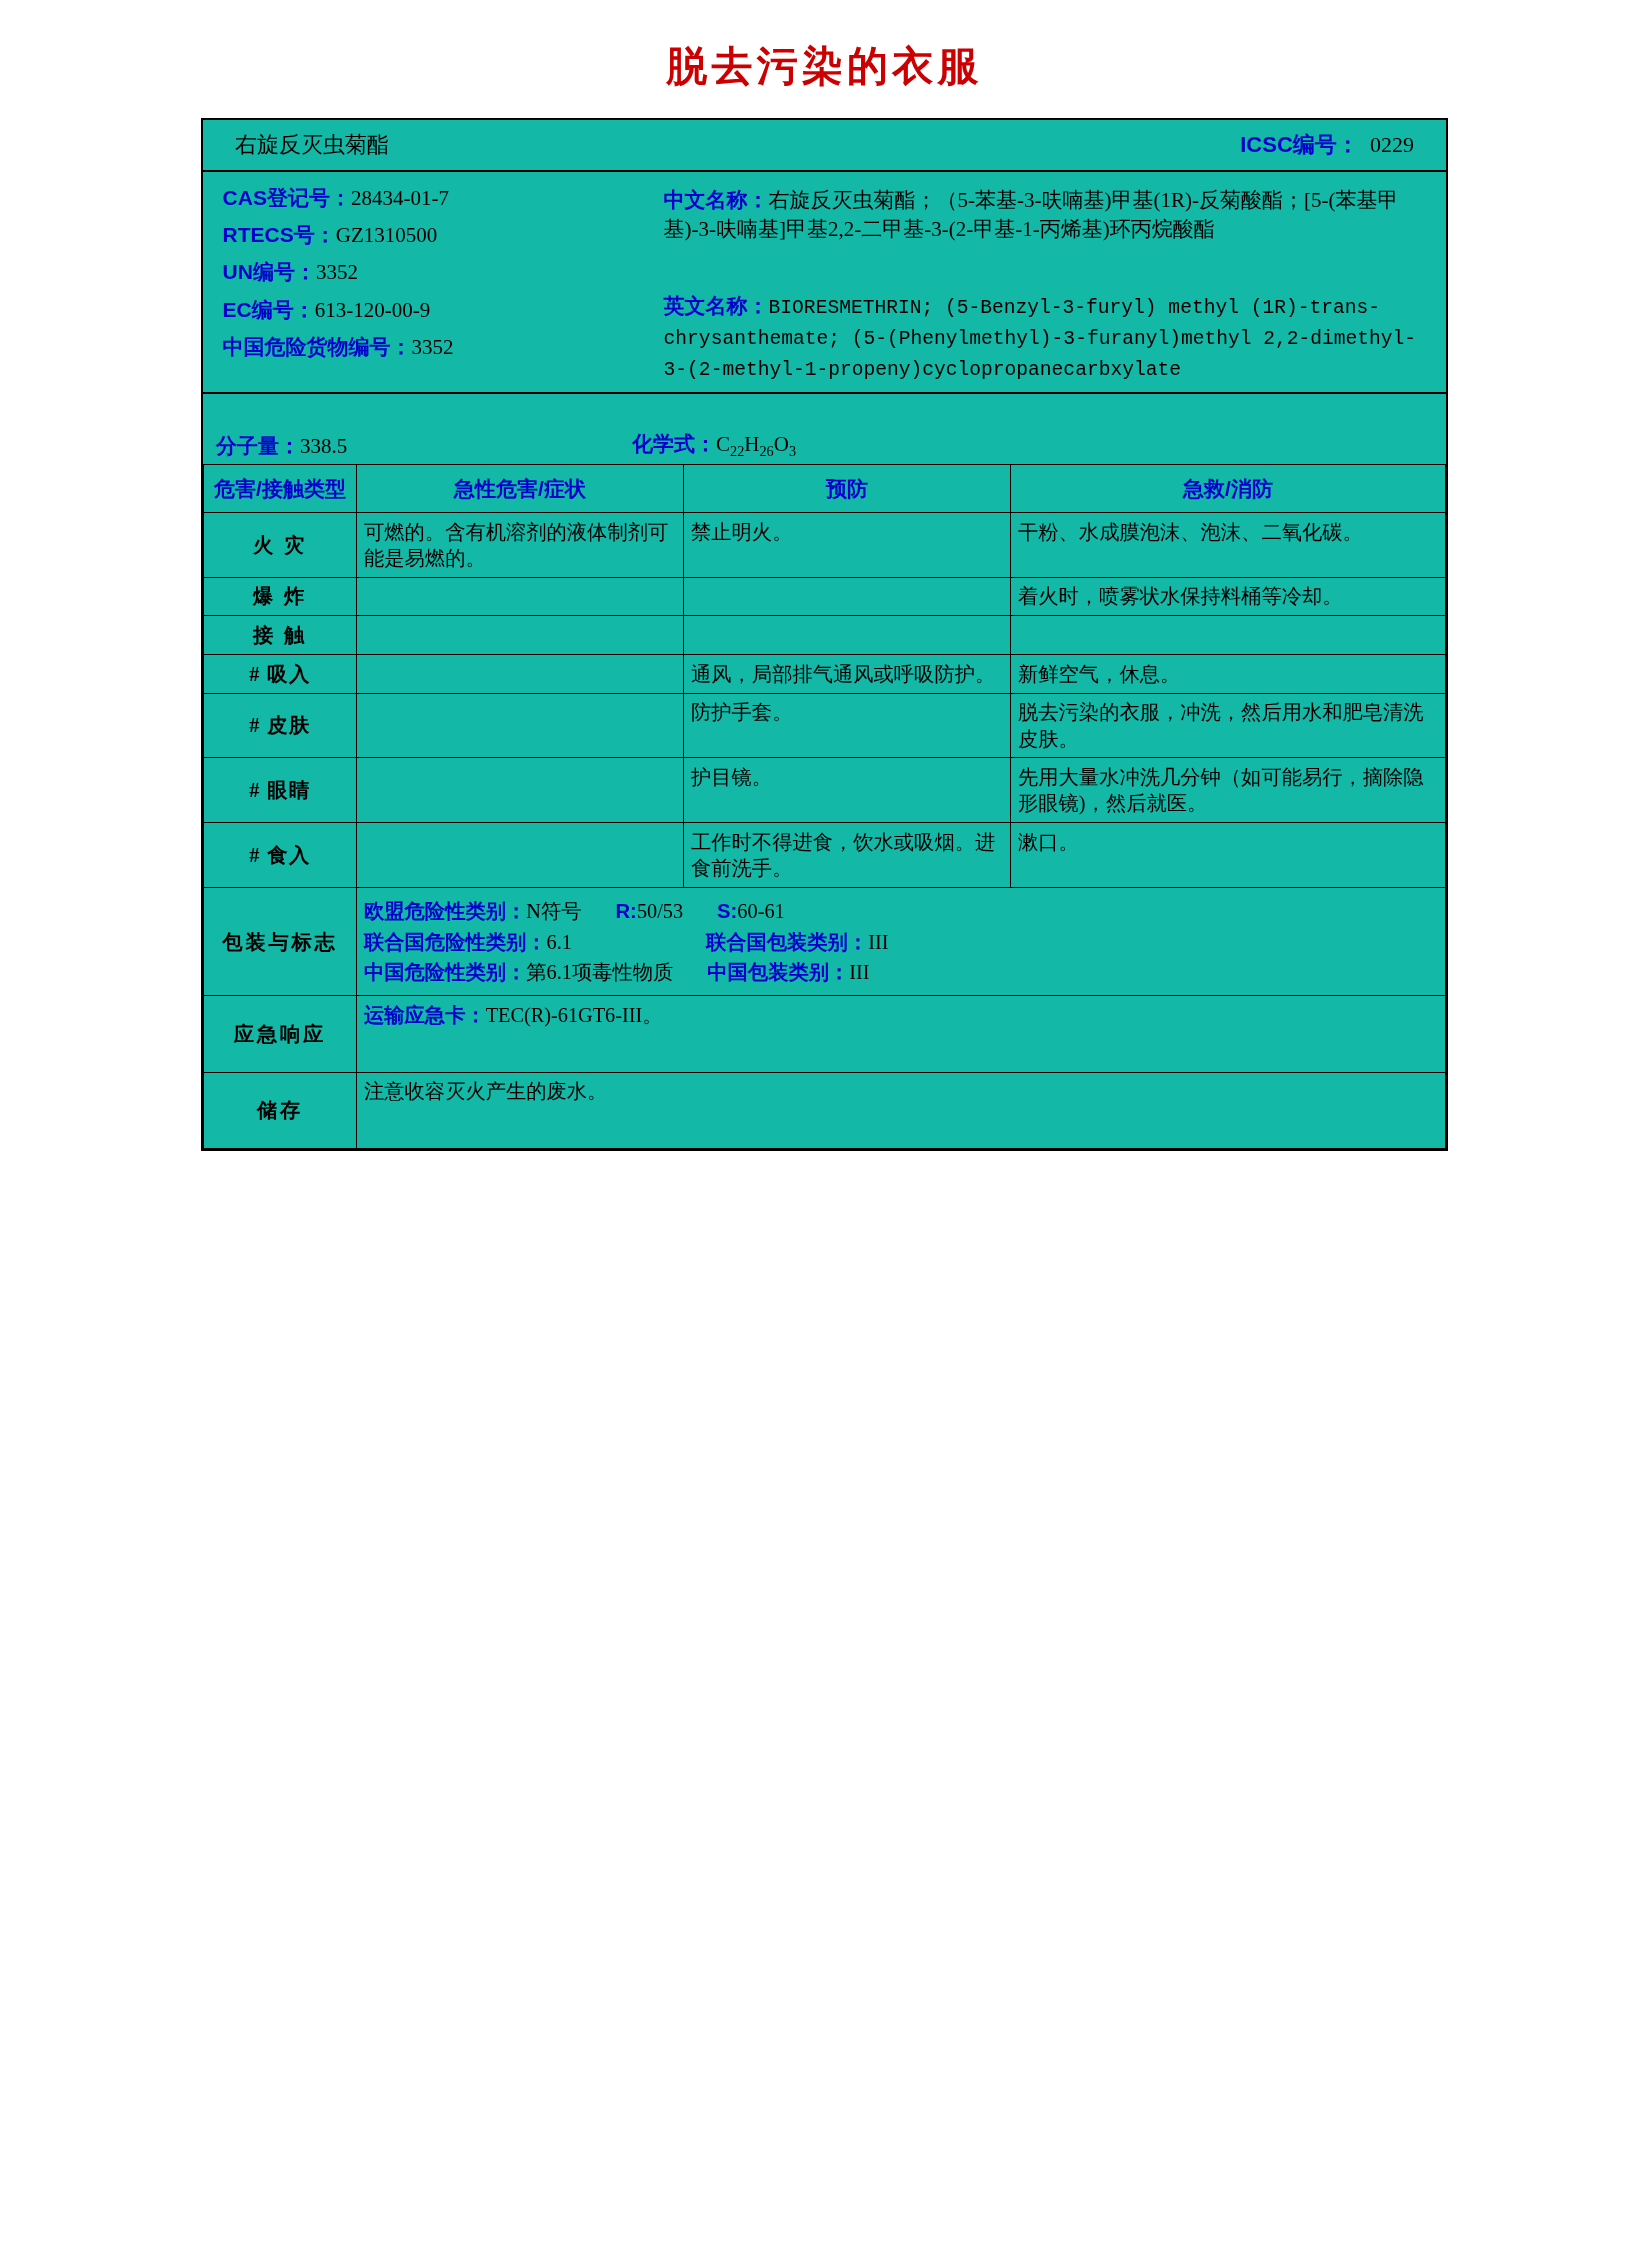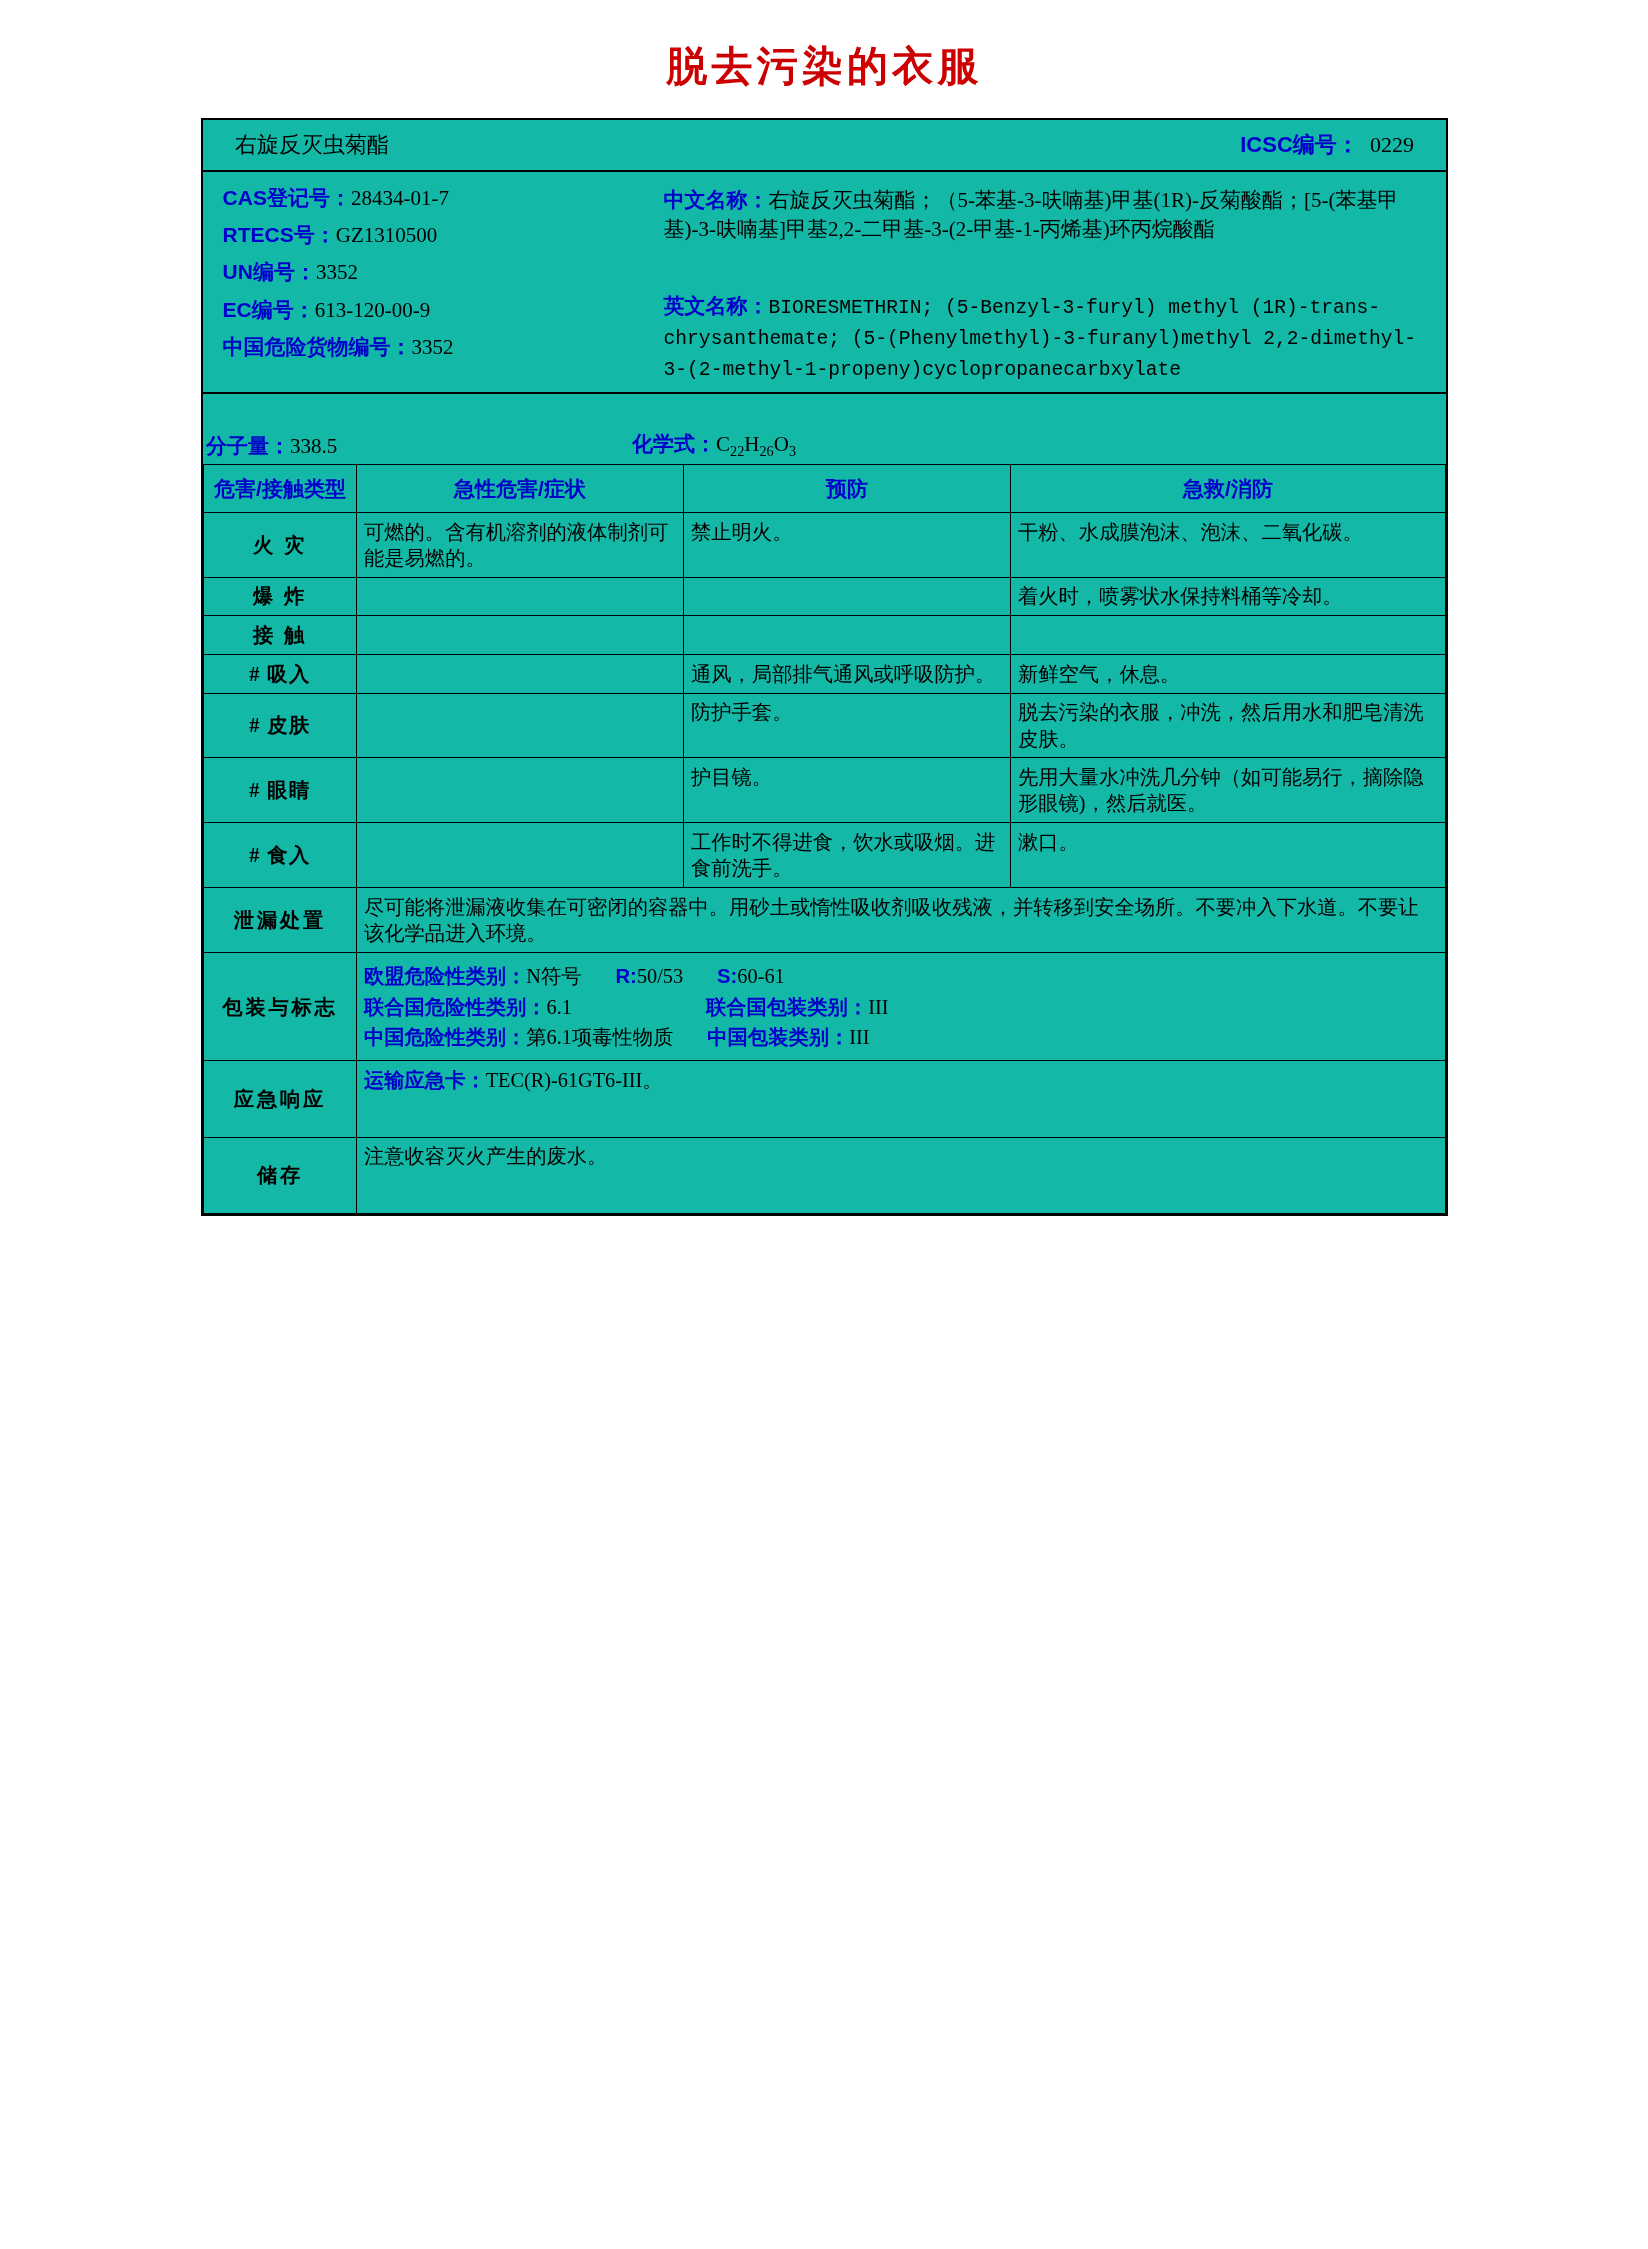--- a/index.html
+++ b/index.html
@@ -117,21 +117,21 @@
     font-size: 19.6px;
   }
   .mw-row {
     display: flex;
     align-items: flex-end;
     margin-top: 36px;
     margin-bottom: 4.2px;
   }
   .mw-left {
     width: 429px;
-    padding-left: 3px;
+    padding-left: 13px;
     box-sizing: border-box;
   }
   .formula .val {
     font-family: "Liberation Serif", serif;
   }
   sub {
     font-size: 0.68em;
     vertical-align: sub;
   }
 
@@ -299,24 +299,20 @@
         <td>先用大量水冲洗几分钟（如可能易行，摘除隐形眼镜)，然后就医。</td>
       </tr>
 
       <tr>
         <td class="cat-cell narrow"># 食入</td>
         <td></td>
         <td>工作时不得进食，饮水或吸烟。进食前洗手。</td>
         <td>漱口。</td>
       </tr>
 
-      <tr>
-        <td class="cat-cell">泄漏处置</td>
-        <td colspan="3" class="wide-text">尽可能将泄漏液收集在可密闭的容器中。用砂土或惰性吸收剂吸收残液，并转移到安全场所。不要冲入下水道。不要让该化学品进入环境。</td>
-      </tr>
 
       <tr>
         <td class="cat-cell">包装与标志</td>
         <td colspan="3">
           <div class="pack-line">
             <span class="pack-lbl">欧盟危险性类别：</span><span>N符号</span><span class="sp"></span><span class="pack-r">R:</span><span>50/53</span><span class="sp"></span><span class="pack-r">S:</span><span>60-61</span>
           </div>
           <div class="pack-line">
             <span class="pack-lbl">联合国危险性类别：</span><span>6.1</span><span class="sp2"></span><span class="sp2"></span><span class="pack-lbl">联合国包装类别：</span><span>III</span>
           </div>

